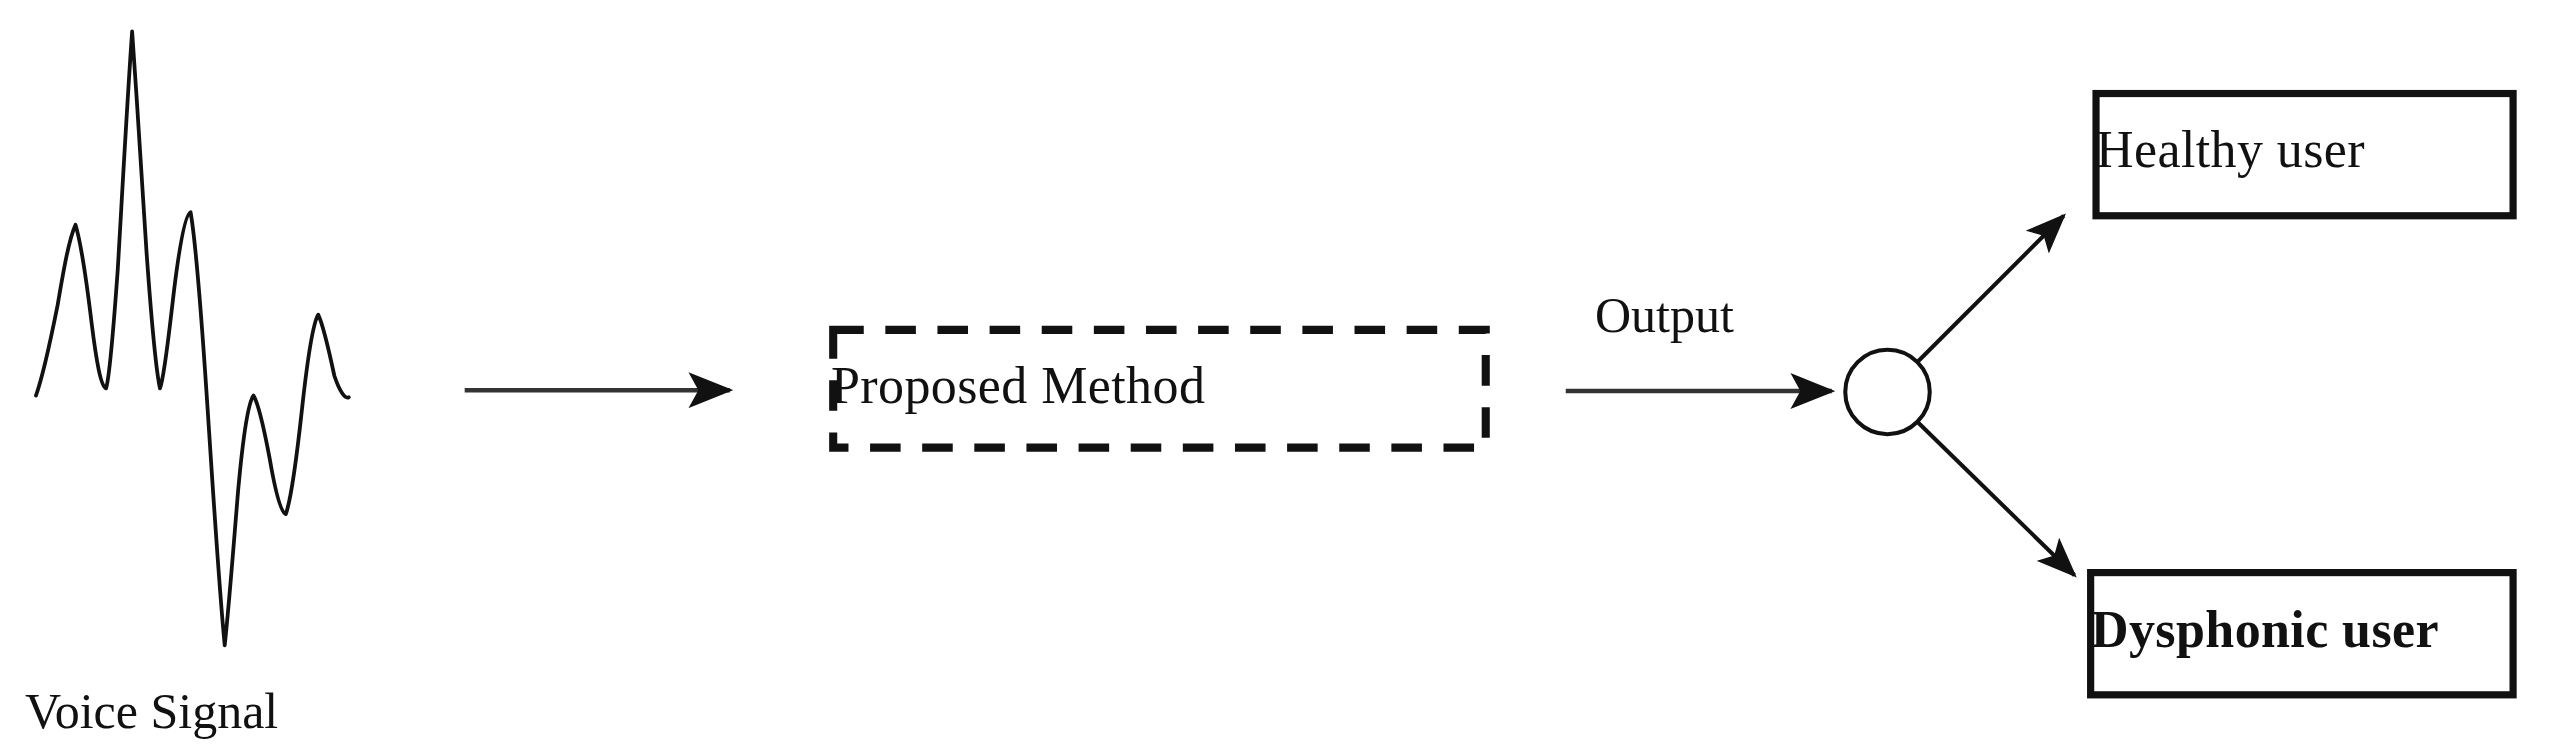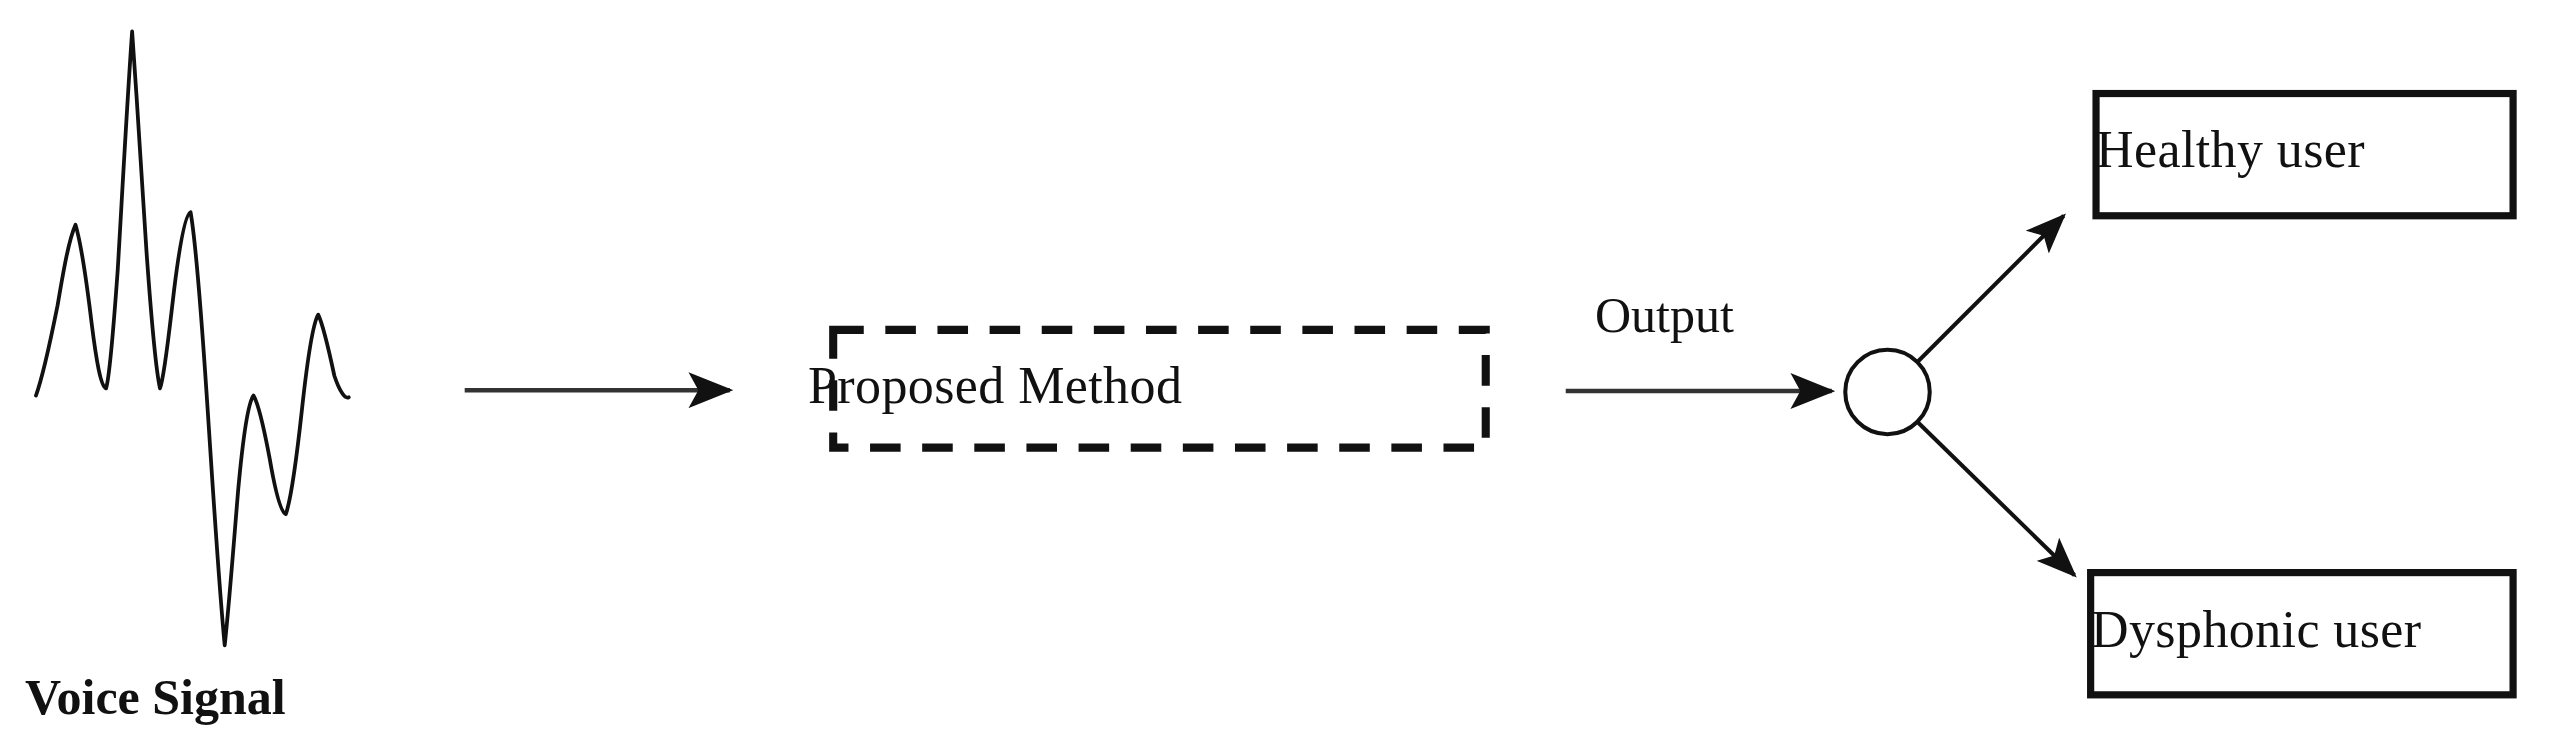--- a/index.html
+++ b/index.html
@@ -28,48 +28,49 @@
     position: absolute;
     color: #111111;
     white-space: nowrap;
     line-height: 1;
   }
   .box-label {
     font-size: 52px;
     letter-spacing: 0.4px;
   }
   #label-proposed-method {
-    left: 808px;
+    left: 831px;
     top: 360px;
     width: 656px;
     font-size: 52px;
   }
   #label-healthy-user {
     left: 2096px;
     top: 124px;
     width: 417px;
     font-size: 52px;
   }
   #label-dysphonic-user {
     left: 2091px;
     top: 604px;
     width: 422px;
     font-size: 52px;
+    font-weight: bold;
   }
   #label-output {
     left: 1595px;
     top: 290px;
     font-size: 50px;
     text-align: center;
   }
   #label-voice-signal {
     left: 25px;
-    top: 672px;
+    top: 686px;
     font-size: 50px;
-    font-weight: bold;
+    font-weight: normal;
     text-align: center;
   }
 </style>
 </head>
 <body>
 
 <div id="diagram-root">
 
   <svg id="diagram-svg" viewBox="0 0 2866 841">
     <defs>

